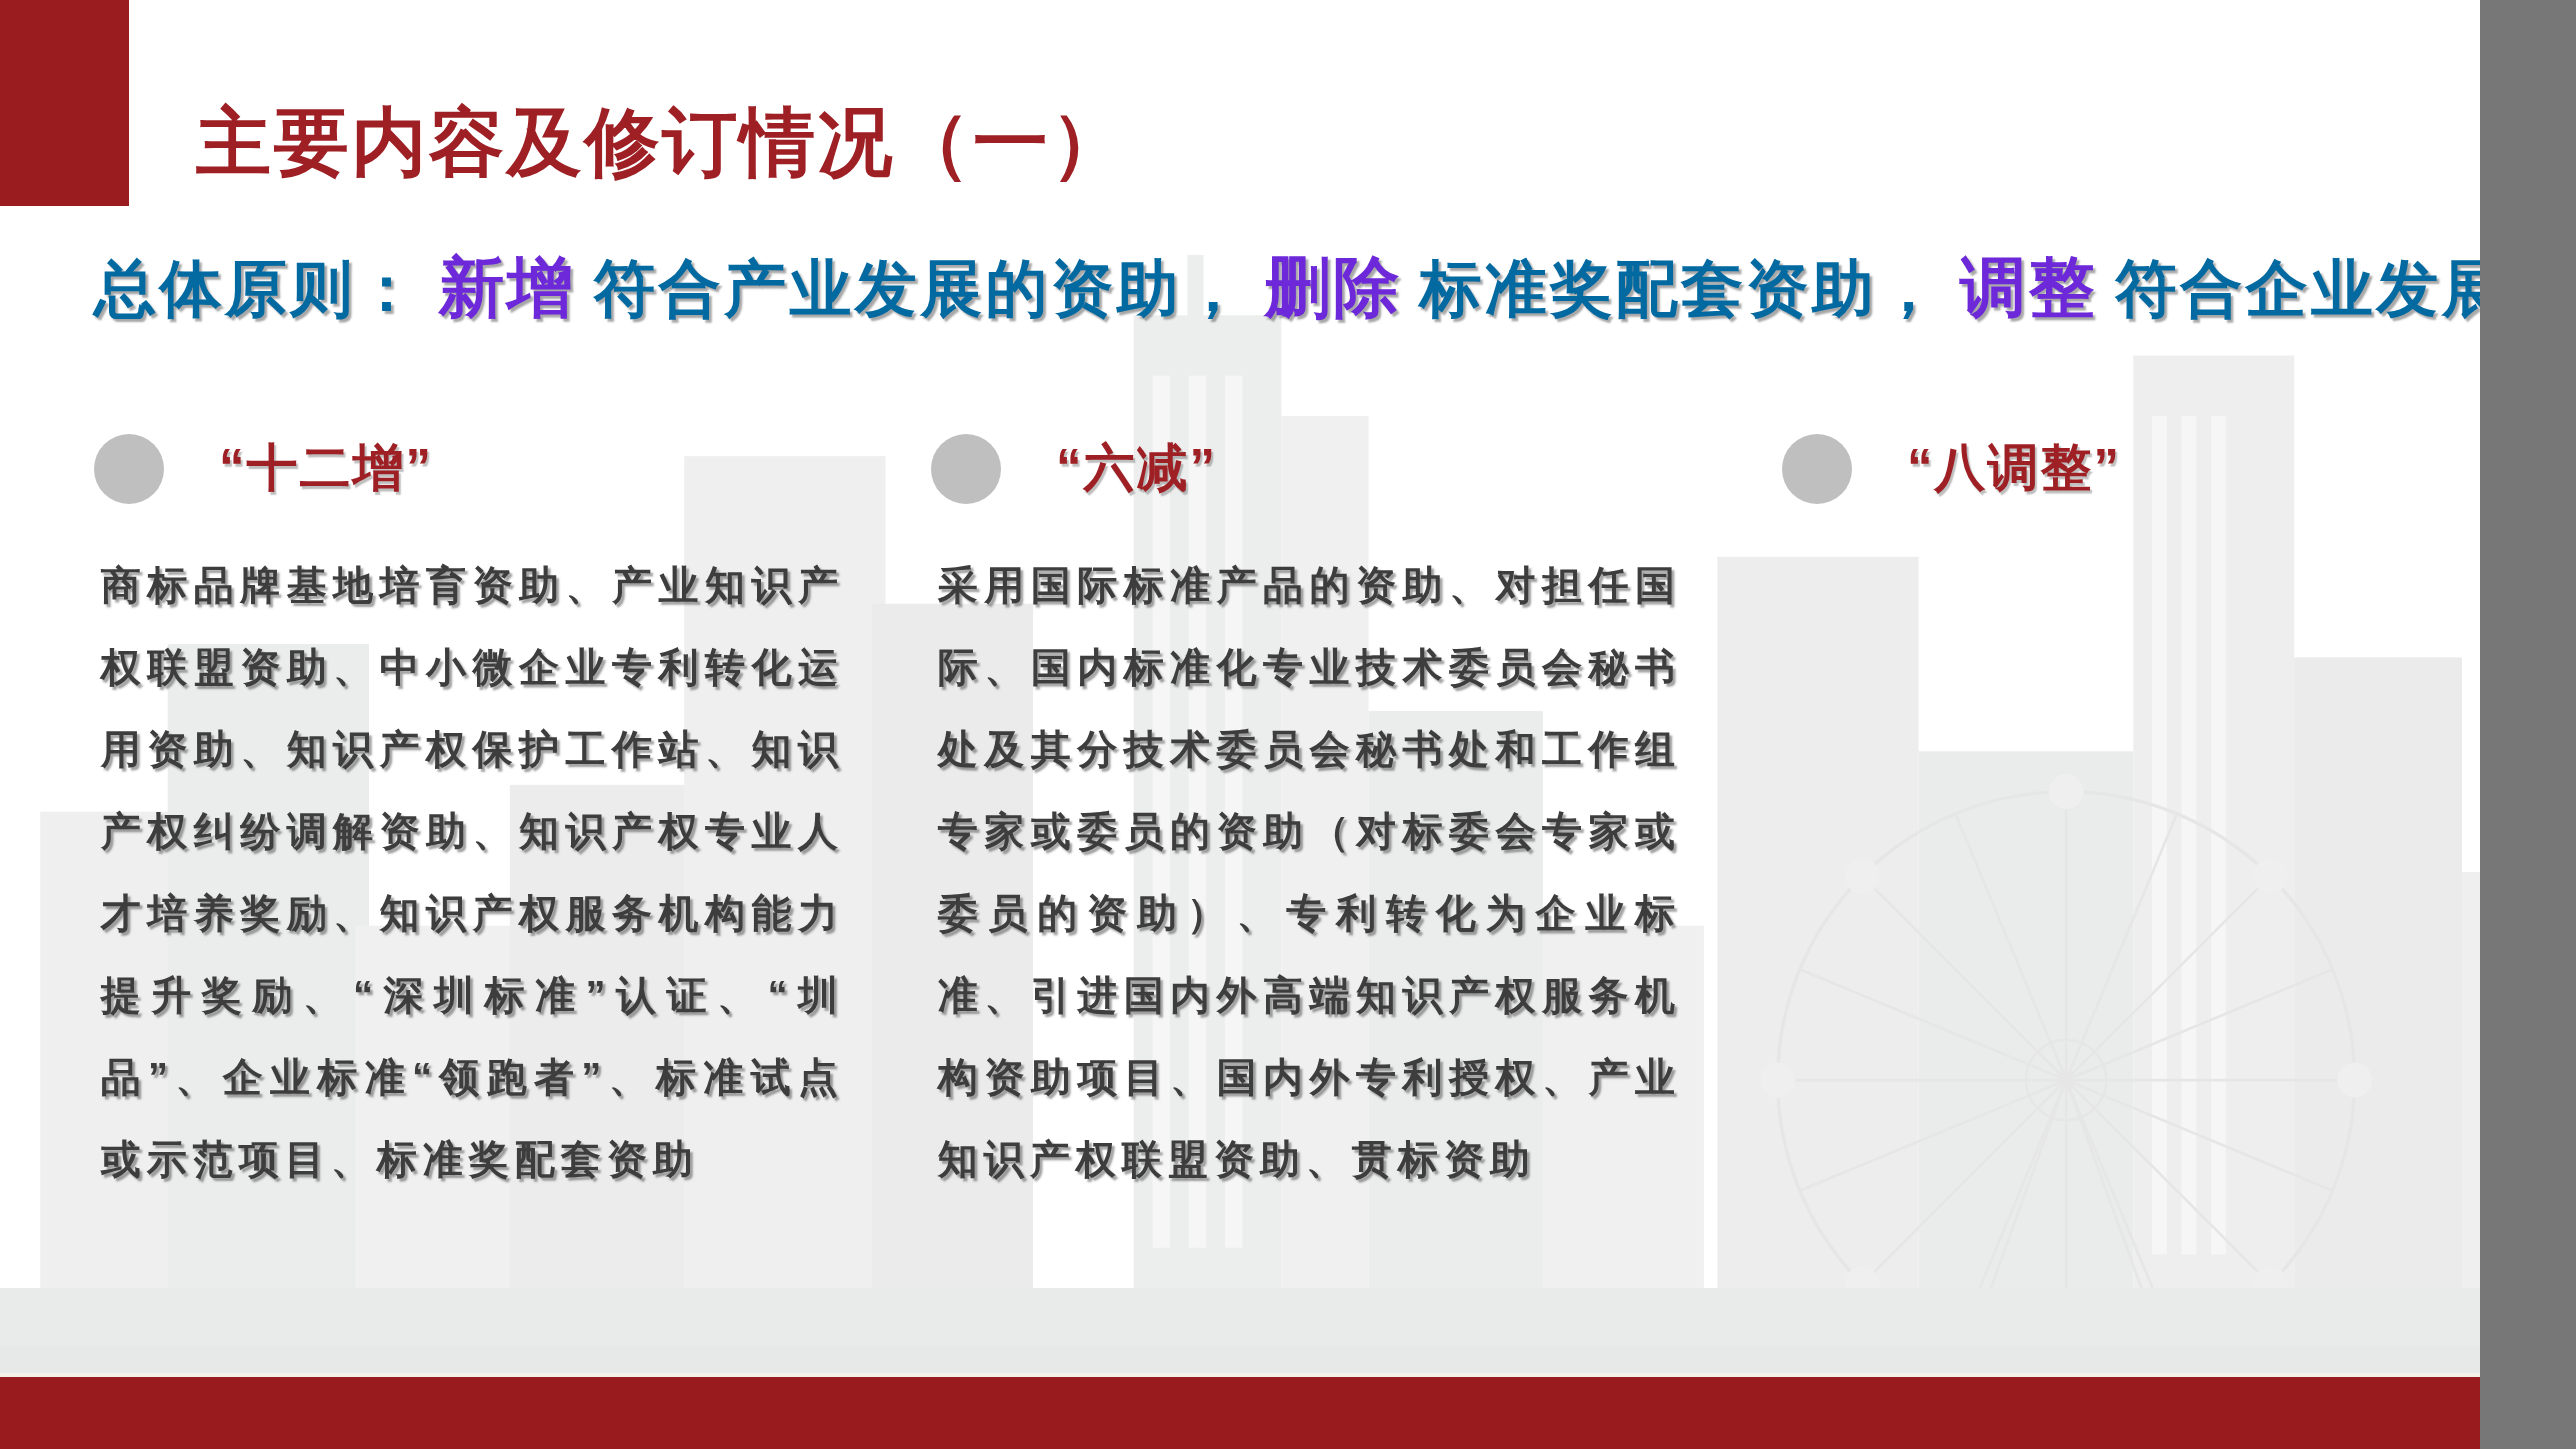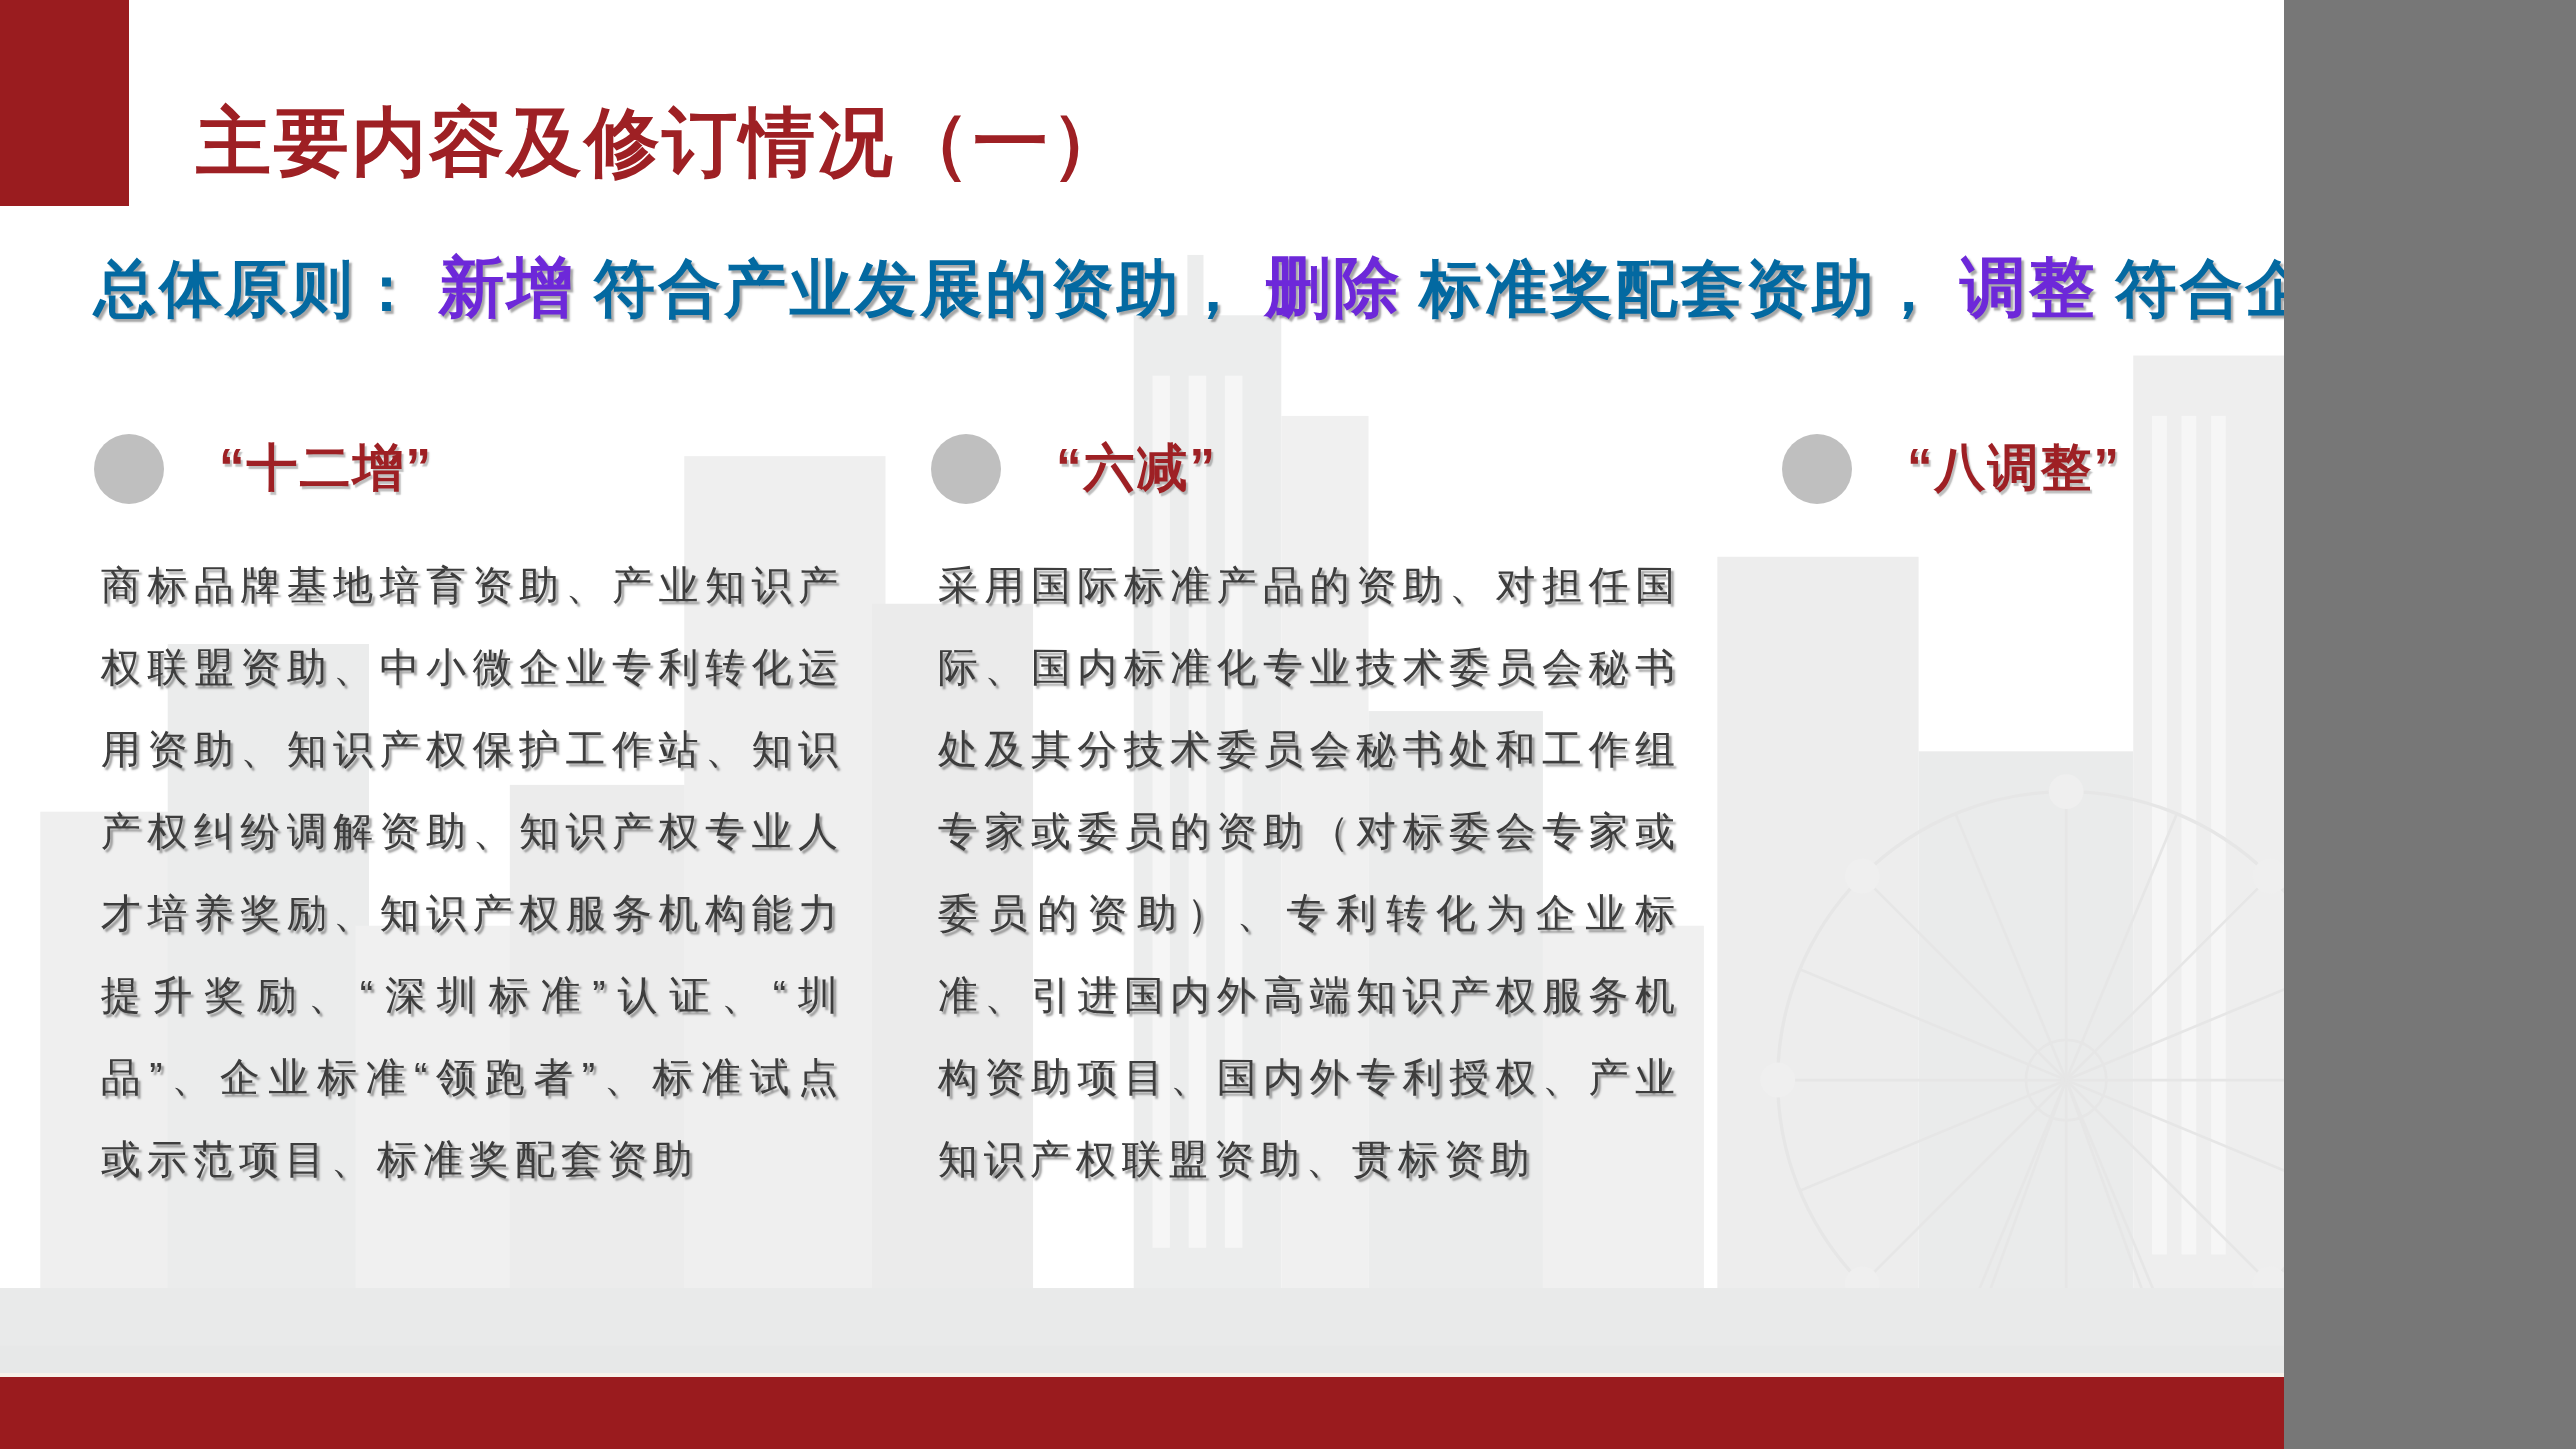--- a/index.html
+++ b/index.html
@@ -1,18 +1,18 @@
 <!DOCTYPE html>
 <html lang="zh" style="font-size:10.7px"><head>
 <meta charset="utf-8">
 <style>
   html,body{margin:0;padding:0;background:#777;}
   .slide{
     position:relative;
-    width:2284px;height:1449px;
+    width:2480px;height:1449px;
     background:#ffffff;
     overflow:hidden;
     font-family:"Liberation Sans","DejaVu Sans",sans-serif;
   }
   
   .skyline{position:absolute;inset:0;pointer-events:none;}
   
   .corner-square{
     position:absolute;left:0;top:0;width:129px;height:206px;
     background:#9A1C1F;
@@ -48,21 +48,21 @@
     flex:0 0 auto;width:70px;height:70px;border-radius:50%;
     background:#BFBFBF;
   }
   .col-title{
     margin:16px;font-size:51px;font-weight:bold;color:#9E2024;
     letter-spacing:2px;white-space:nowrap;
     text-shadow:2px 2.7px 1.3px rgba(70,70,70,0.35);
   }
   .col-body{
     margin:40px 0 0 6.7px;
-    font-size:40px;font-weight:normal;color:#3D3D3D;
+    font-size:40px;font-weight:bold;color:#3D3D3D;
     letter-spacing:6px;line-height:82px;
     text-align:justify;
     text-shadow:2.7px 3.4px 2px rgba(70,70,70,0.5);
   }
   
   .footer-accent-line{
     position:absolute;left:0;right:0;top:1373px;height:4px;
     background:#F7F0E9;
   }
   .footer-bar{

